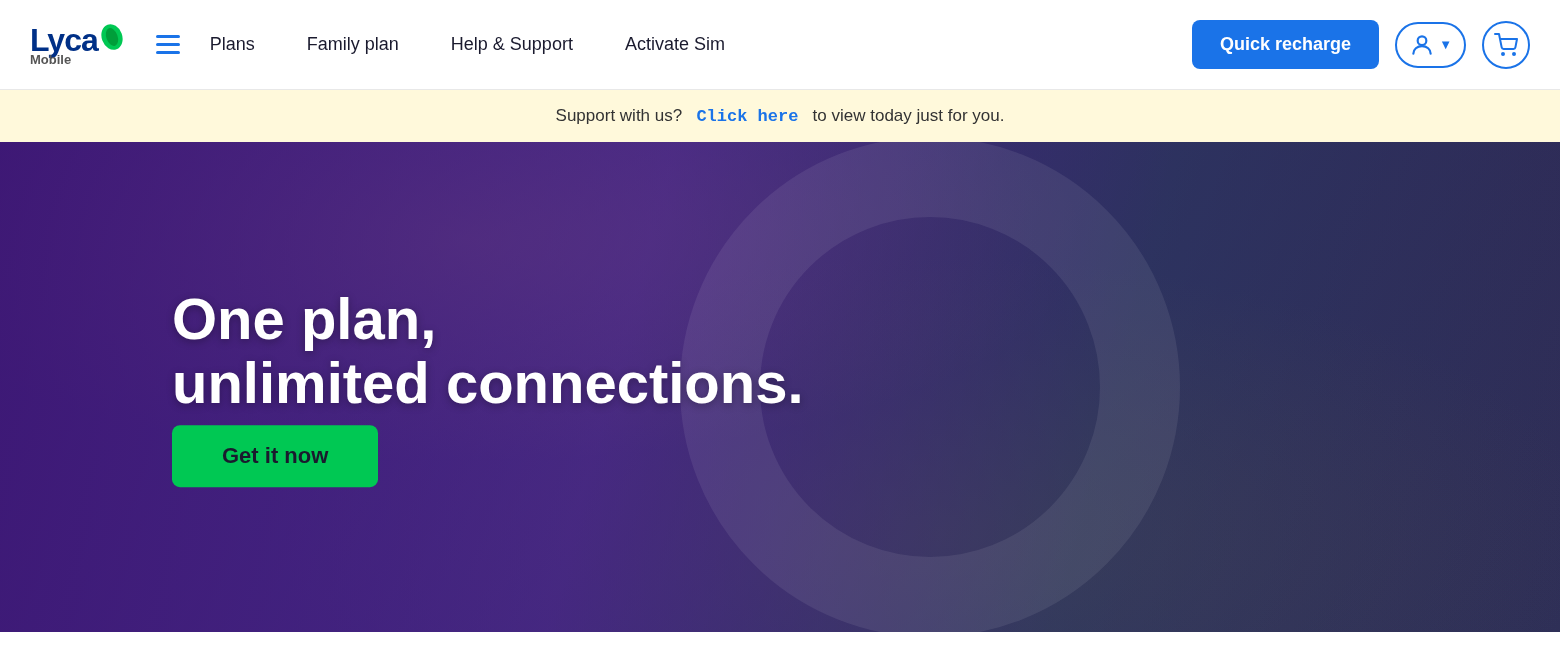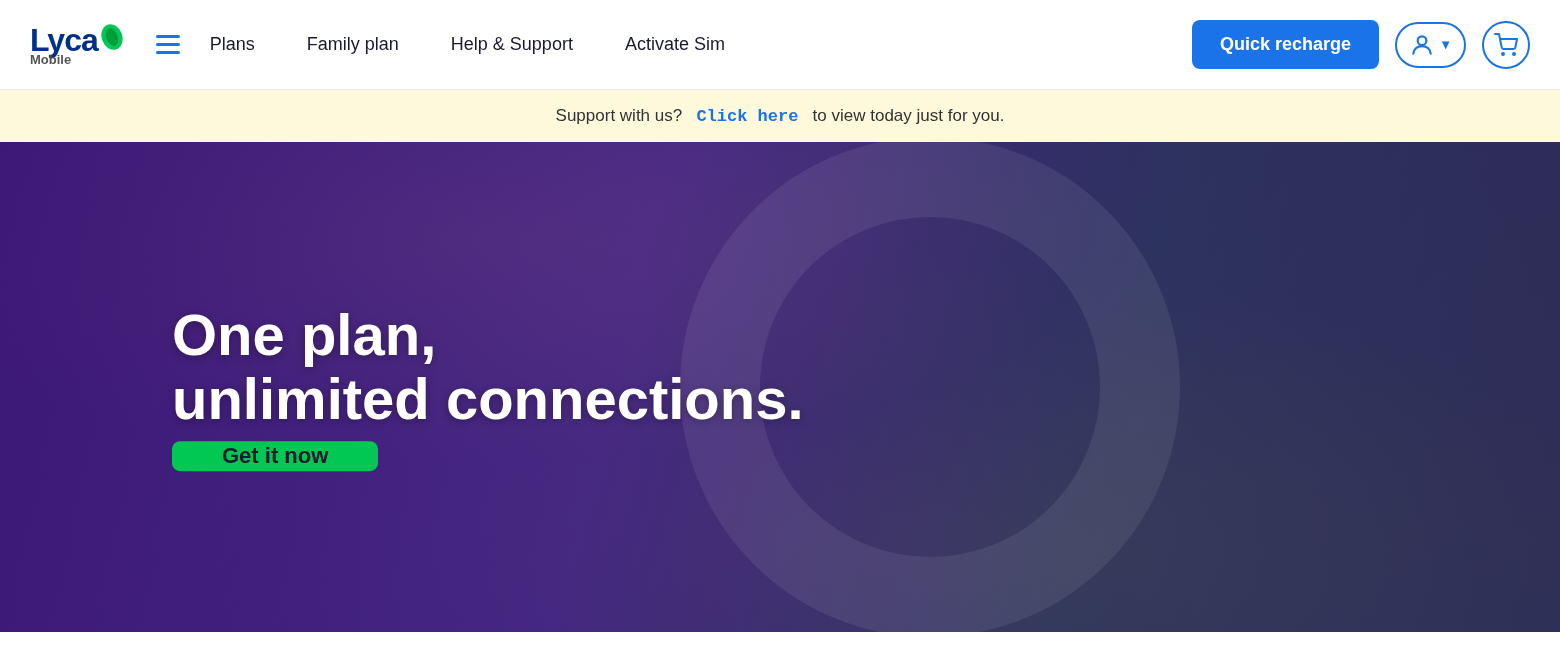--- a/index.html
+++ b/index.html
@@ -187,21 +187,21 @@
       font-weight: 400;
       font-style: italic;
       margin-bottom: 40px;
       text-shadow: 0 2px 8px rgba(0,0,0,0.3);
     }
     .get-it-now-btn {
       background: #00c853;
       color: #1a1a2e;
       border: none;
       border-radius: 8px;
-      padding: 2px 50px;
+      padding: 18px 50px;
       font-size: 22px;
       font-weight: 800;
       cursor: pointer;
     }
 
     
     .hero-circle {
       position: absolute;
       right: 380px;
       top: 50%;

